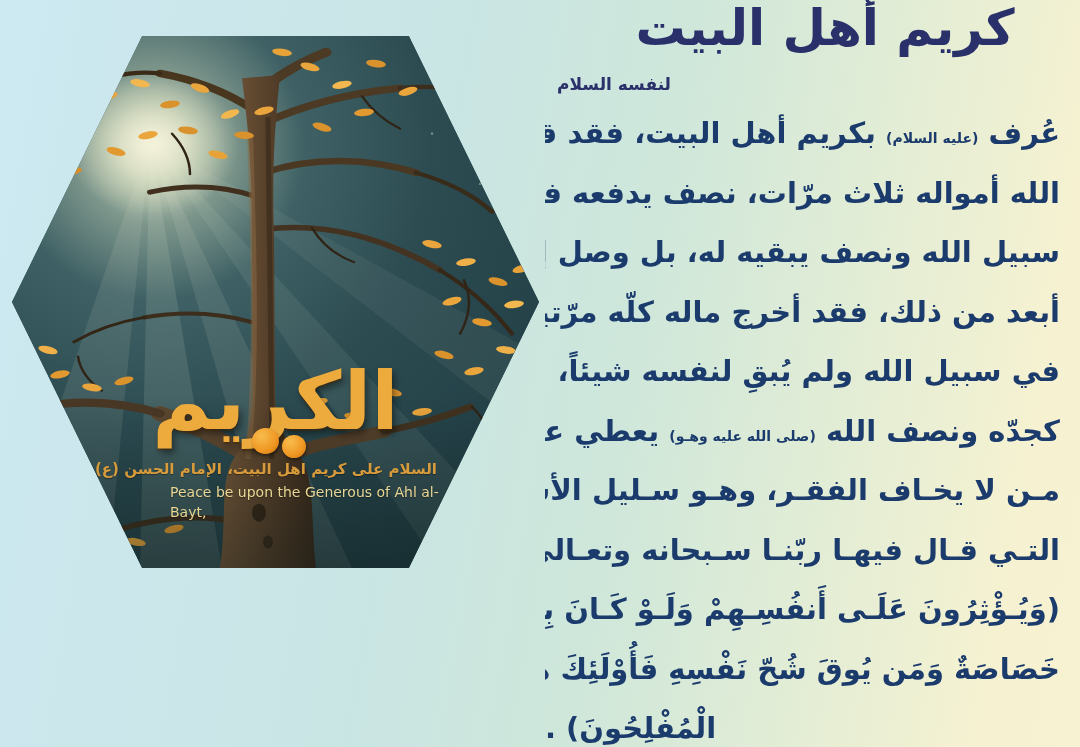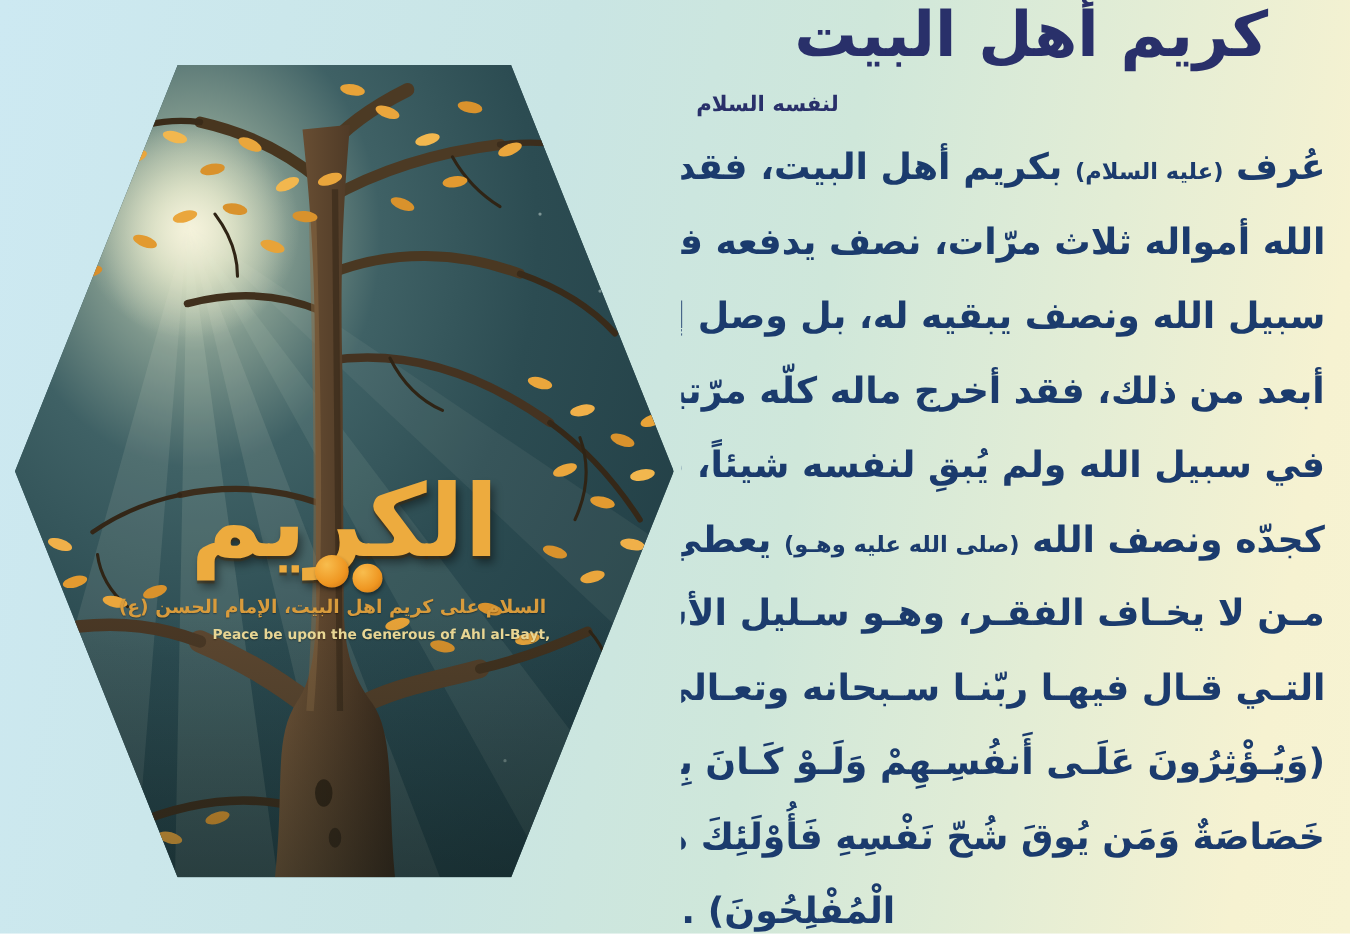--- a/index.html
+++ b/index.html
@@ -10,22 +10,22 @@
     position: relative;
     width: 1080px; height: 747px;
     overflow: hidden;
     background: linear-gradient(100deg,
       #cde9f2 0%, #c9e5e4 38%, #cfe7da 58%, #e3edd5 76%, #f6f2d1 92%, #f7f3d2 100%);
   }
 
   
   .hexagon {
     position: absolute;
-    left: 12px; top: 52px;
-    width: 527px; height: 650px;
+    left: 12px; top: 36px;
+    width: 527px; height: 532px;
     clip-path: polygon(24.7% 0%, 75.3% 0%, 100% 50%, 75.3% 100%, 24.7% 100%, 0% 50%);
     background: #2c4c52;
   }
   .hexagon svg { position: absolute; inset: 0; width: 100%; height: 100%; }
 
   .calligraphy {
     position: absolute; top: 316px; left: 0; width: 100%;
     direction: rtl; text-align: center;
     font-size: 80px; font-weight: bold; line-height: 100px;
     color: #edab3e;
@@ -41,21 +41,21 @@
 
   .caption-ar {
     position: absolute; top: 424px; left: 145px; width: 280px;
     direction: rtl; text-align: center;
     font-size: 15px; font-weight: bold; color: #d89b3c;
     text-shadow: 0 1px 1px rgba(0,0,0,.35);
     white-space: nowrap;
   }
   .caption-en {
     position: absolute; top: 446px; left: 158px; width: 300px;
-    text-align: left; font-size: 11px; font-weight: bold;
+    text-align: left; font-size: 14px; font-weight: normal;
     line-height: 20px; color: #e8d694;
     text-shadow: 0 1px 1px rgba(0,0,0,.35);
   }
 
   
   .article {
     position: absolute; left: 545px; top: 0;
     width: 515px; direction: rtl;
   }
   .title {
@@ -69,21 +69,21 @@
     text-align: left; color: #29306a;
     line-height: 24px;
   }
   .para { margin-top: 8px; }
   .line {
     height: 59.5px; line-height: 59.5px;
     font-size: 29px; font-weight: bold; color: #1b3b6d;
     text-align: justify; text-align-last: justify;
     overflow: hidden; white-space: nowrap;
   }
-  .line .small { font-size: 18px; }
+  .line .small { font-size: 14px; }
   .line.last { text-align-last: left; text-align: left; }
 </style>
 </head>
 <body>
 
 <div class="screen">
 
   <div class="hexagon">
     <svg viewBox="0 0 527 654" preserveAspectRatio="none">
       <defs>

